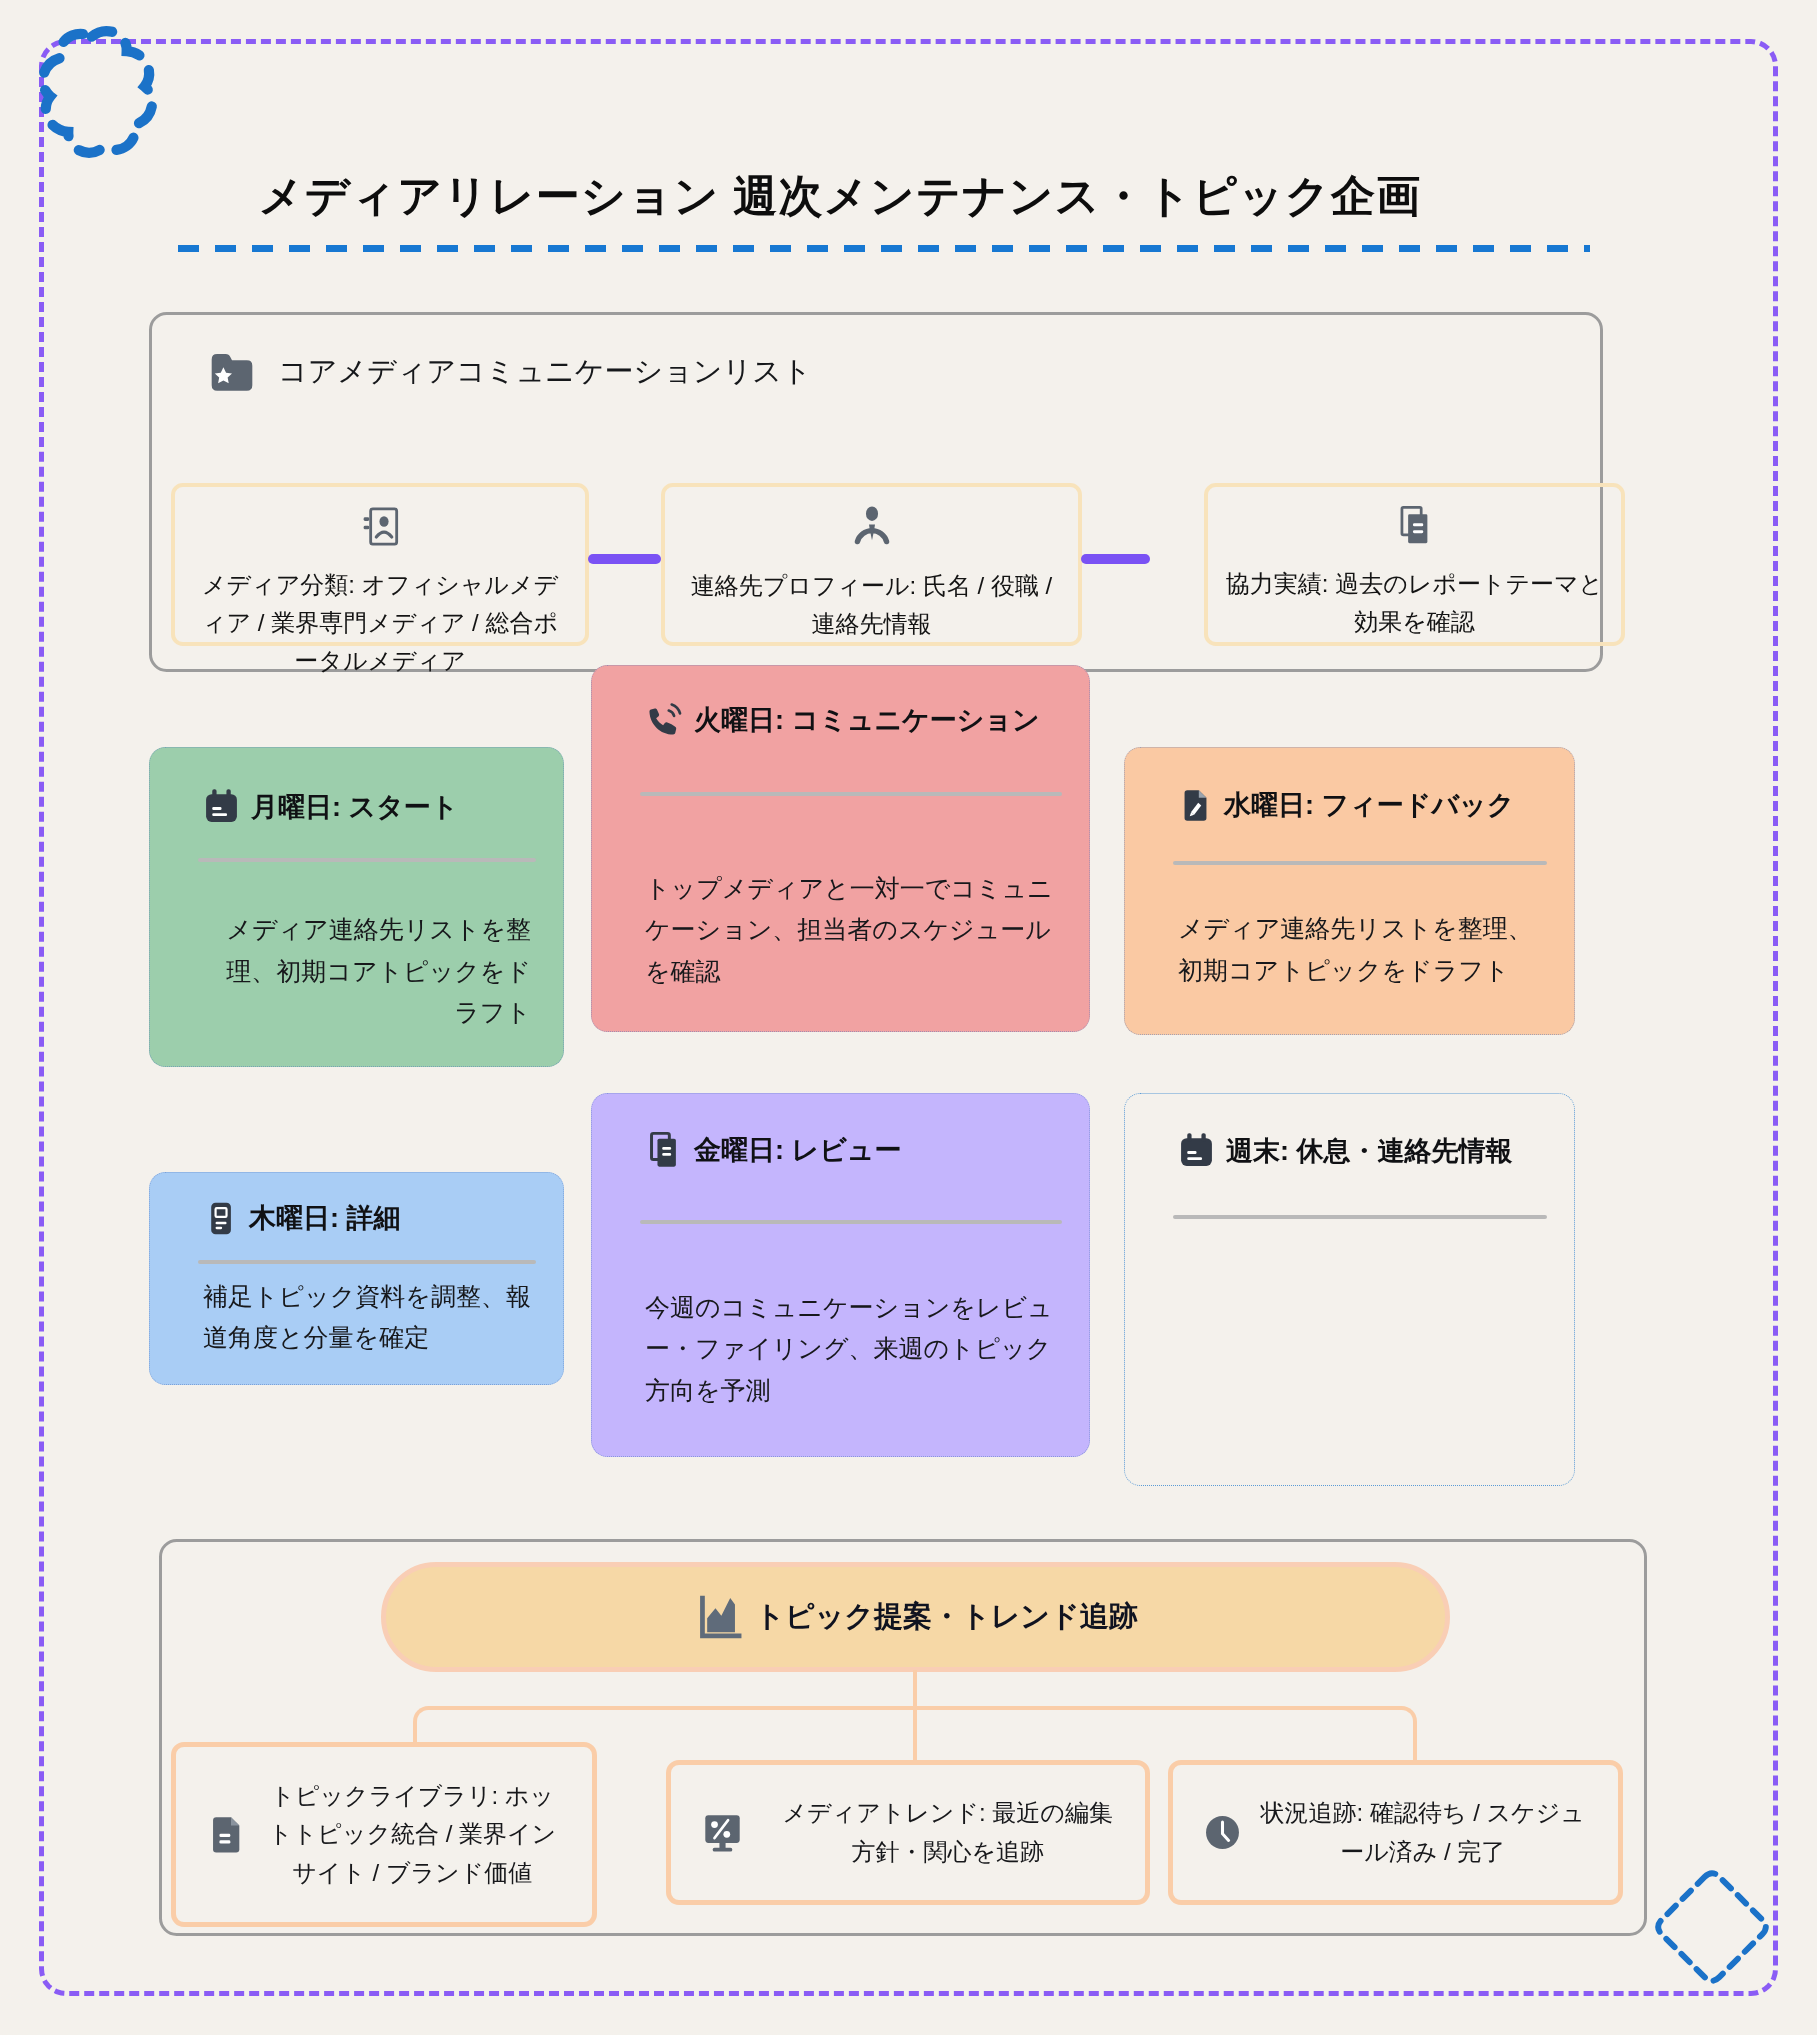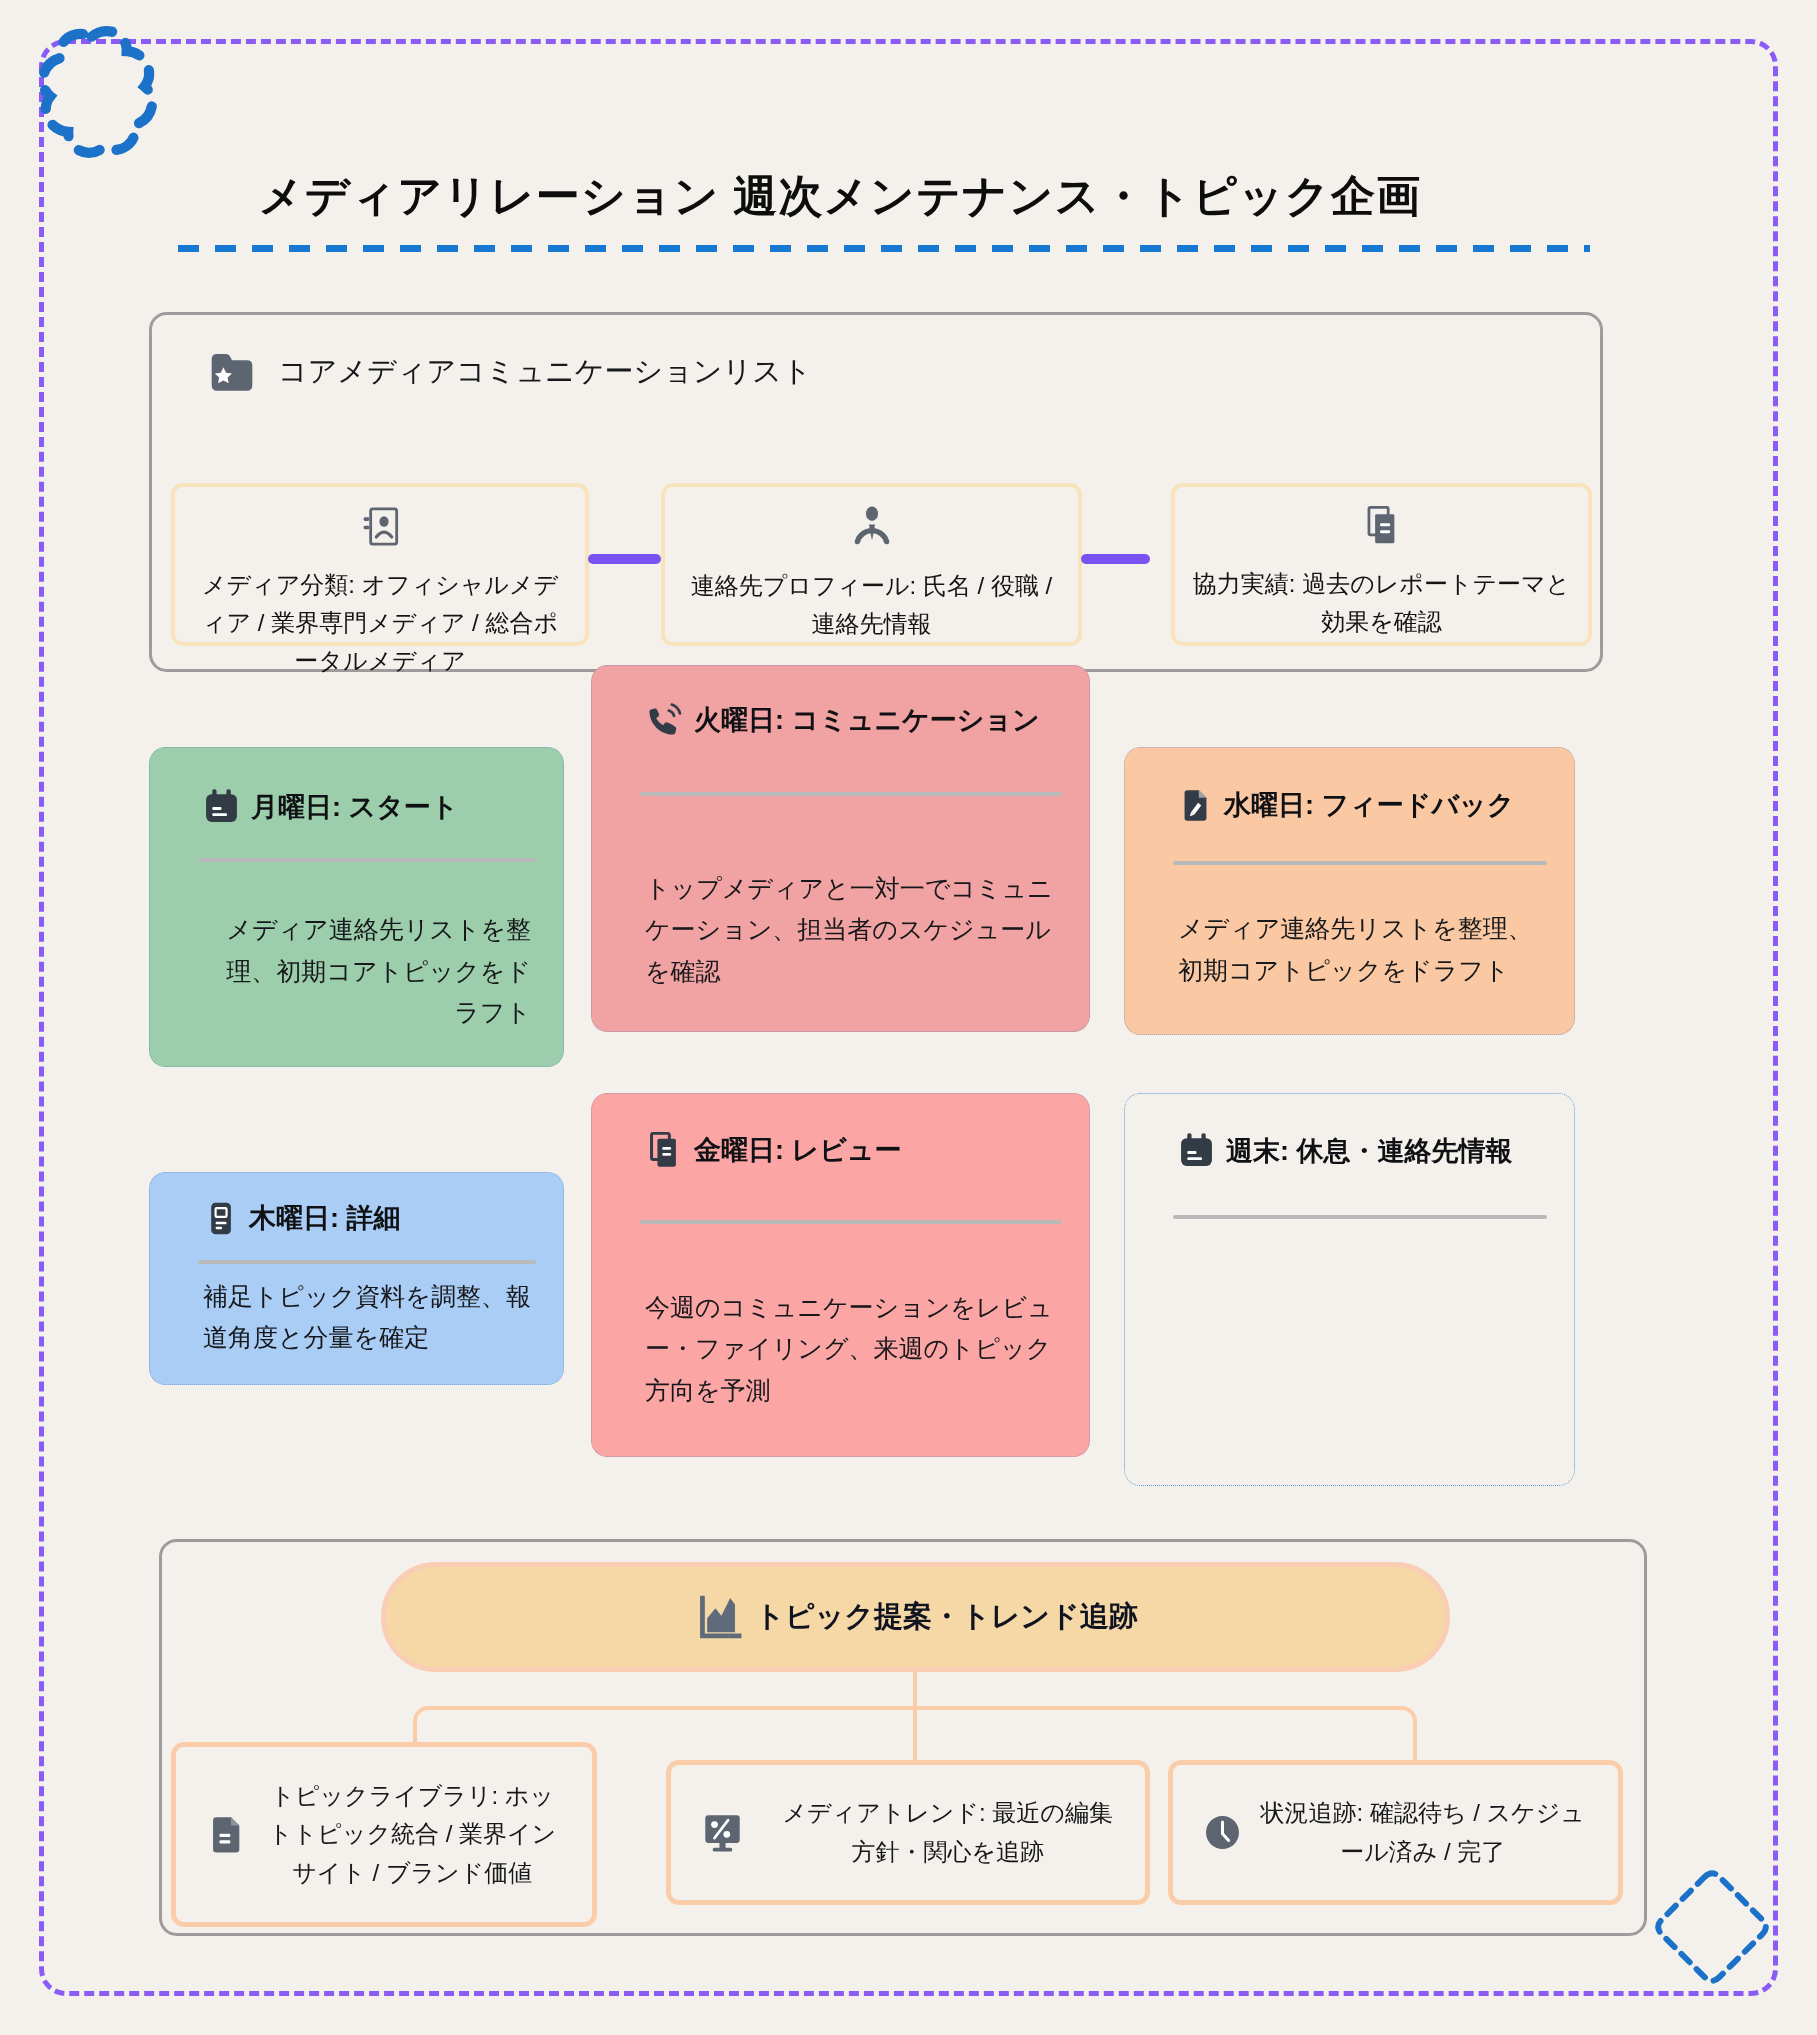--- a/index.html
+++ b/index.html
@@ -48,21 +48,21 @@
     padding:16.5px 16.5px 11.8px 16.5px;box-sizing:border-box;
     top:483px;height:163px;
   }
   .sub-node .node-label{
     margin-top:17.7px;
     font-size:24px;line-height:1.58;text-align:center;
     word-break:break-all;line-break:anywhere;
   }
   .node1{left:171px;width:418px;}
   .node2{left:661px;width:421px;}
-  .node3{left:1171px;width:421px;}
+  .node3{left:1204px;width:421px;}
   .purple-connector{
     top:554px;height:10px;border-radius:5.3px;background:#7A52F4;
   }
   .pc1{left:588px;width:73px;}
   .pc2{left:1081px;width:69px;}
   
   .day-card{
     border-radius:16.5px;box-sizing:border-box;
     border:1.2px dotted rgba(80,120,190,.5);
     display:flex;flex-direction:column;
@@ -259,21 +259,21 @@
         <rect x="23" y="38" width="20" height="4.5" rx="2" fill="#FFFFFF"></rect>
         <rect x="23" y="47" width="12" height="4.5" rx="2" fill="#FFFFFF"></rect>
       </svg>
     </span>
     <span class="card-title">木曜日: 詳細</span>
   </div>
   <div class="card-divider"></div>
   <div class="card-body">補足トピック資料を調整、報道角度と分量を確定</div>
 </div>
 
-<div class="abs day-card friday" style="background-color: #fca5a5;">
+<div class="abs day-card friday" style="background-color: #c4b5fd;">
   <div class="card-header">
     <span class="icon">
       <svg width="38" height="38" viewBox="0 0 64 64">
         <rect x="11" y="4" width="30" height="44" rx="3" fill="none" stroke="#333B47" stroke-width="5"></rect>
         <rect x="21" y="13" width="31" height="47" rx="3" fill="#333B47"></rect>
         <rect x="29" y="27" width="15" height="4.5" rx="2" fill="#FFFFFF"></rect>
         <rect x="29" y="37" width="15" height="4.5" rx="2" fill="#FFFFFF"></rect>
       </svg>
     </span>
     <span class="card-title">金曜日: レビュー</span>

